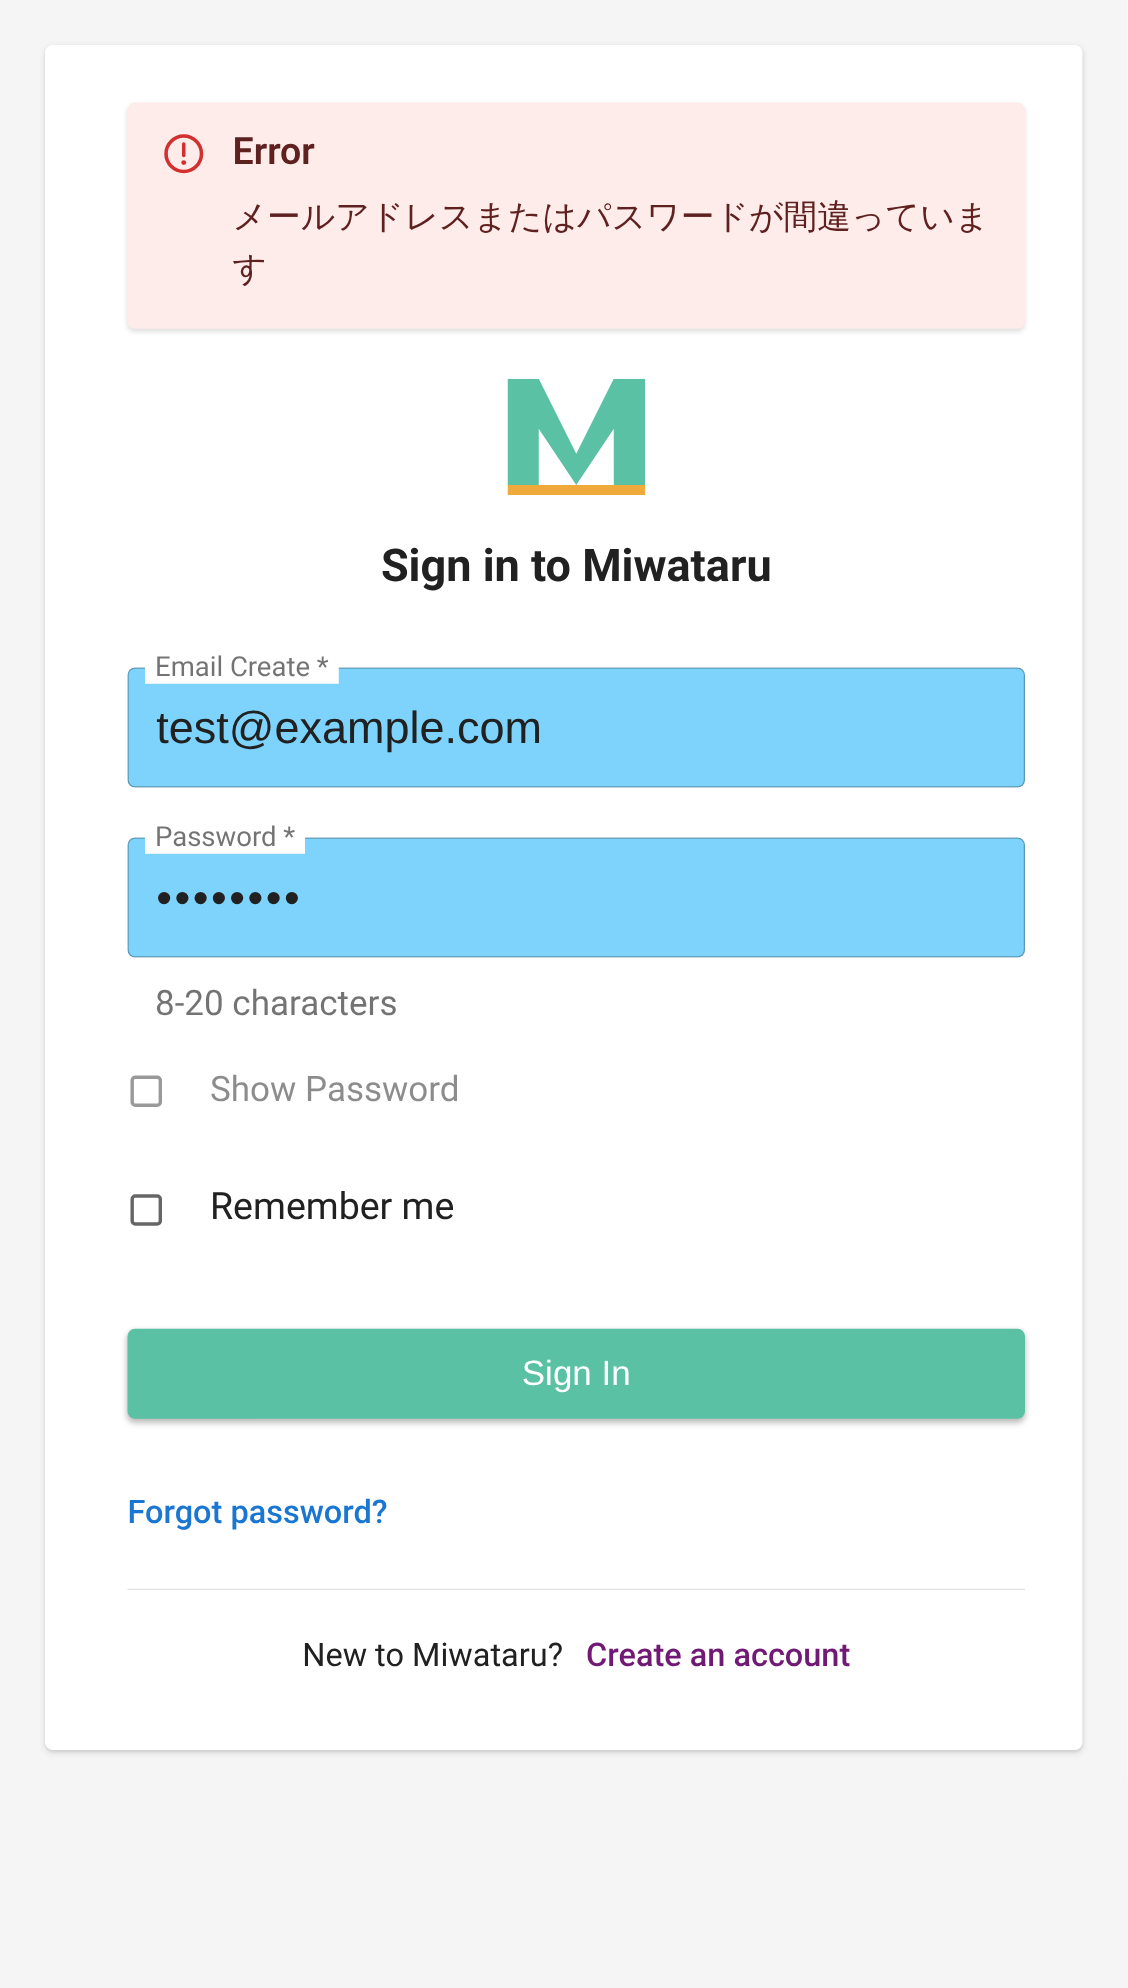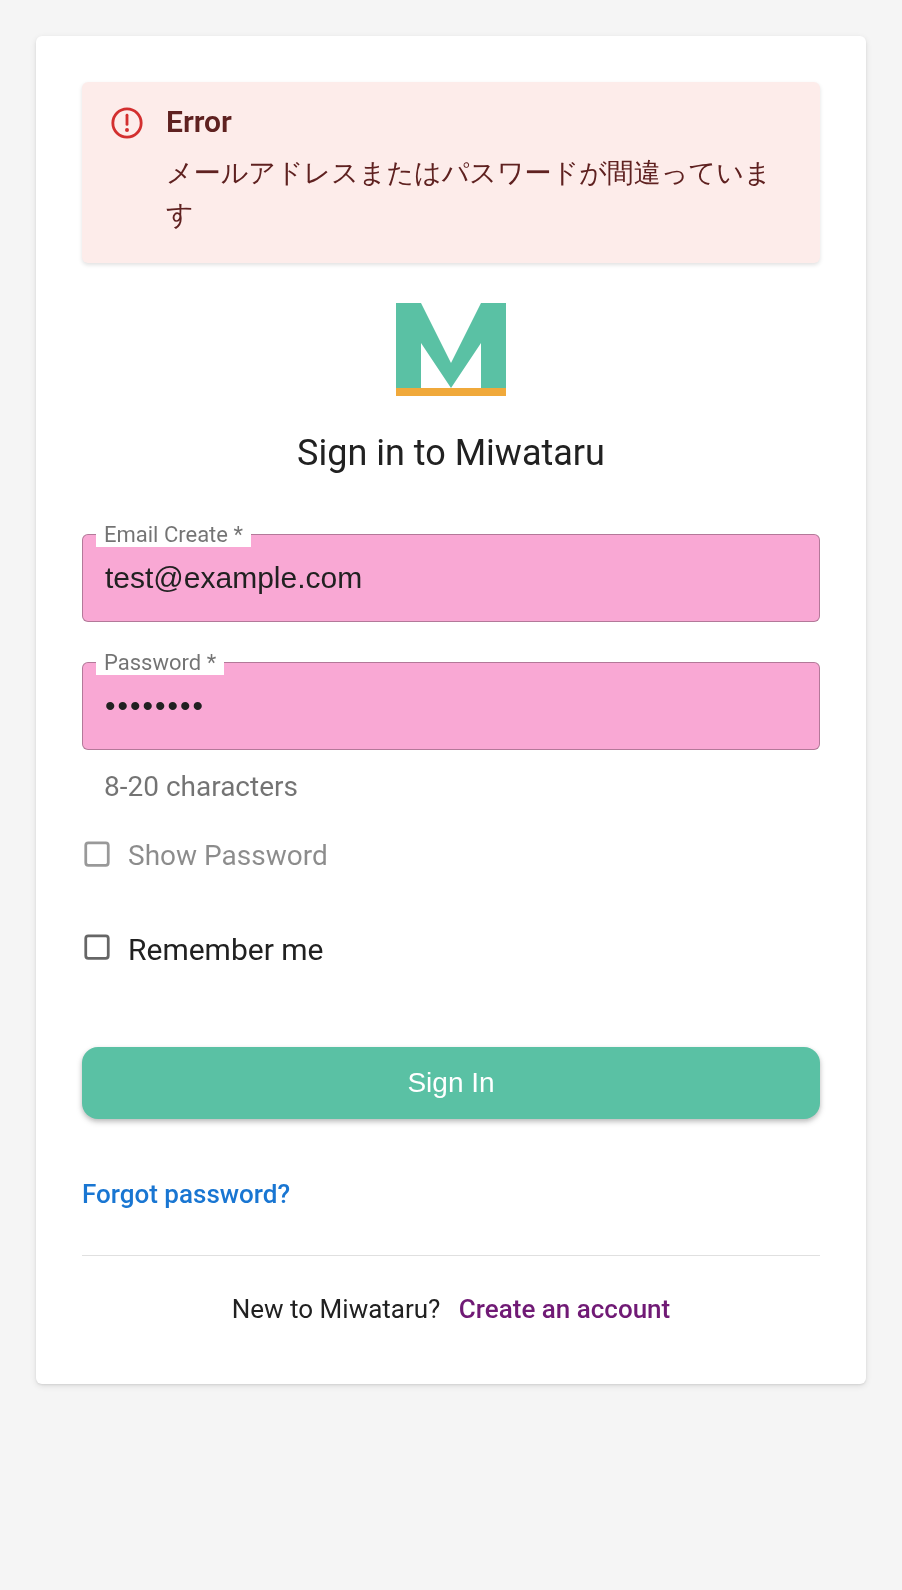--- a/index.html
+++ b/index.html
@@ -11,21 +11,21 @@
     width: 902px;
     height: 1590px;
   }
   .page-wrap {
     padding: 36px;
   }
   .card {
     background: #fff;
     border-radius: 6px;
     box-shadow: 0 2px 6px rgba(0,0,0,0.10), 0 1px 2px rgba(0,0,0,0.08);
-    padding: 46px 46px 60px 46px;
+    padding: 46px 46px 60px 66px;
   }
 
   
   .alert {
     background: #fdecea;
     border-radius: 6px;
     box-shadow: 0 2px 4px rgba(0,0,0,0.12);
     padding: 22px 28px 26px 28px;
     display: flex;
     align-items: flex-start;
@@ -61,21 +61,21 @@
     display: inline-block;
     width: 110px;
     height: 95px;
     position: relative;
   }
   .logo svg { width: 100%; height: 100%; display:block; }
 
   .heading {
     text-align: center;
     font-size: 36px;
-    font-weight: 400;
+    font-weight: 700;
     color: #212121;
     margin: 0 0 60px 0;
   }
 
   
   .field {
     position: relative;
     margin-bottom: 40px;
   }
   .field .label {
@@ -85,38 +85,38 @@
     background: #fff;
     padding: 0 8px;
     font-size: 22px;
     color: rgba(0,0,0,0.55);
     z-index: 2;
   }
   .field .control {
     width: 100%;
     border: 1px solid rgba(0,0,0,0.28);
     border-radius: 6px;
-    font-size: 30px;
+    font-size: 36px;
     color: #212121;
     padding: 26px 22px;
     outline: none;
-    background: #f9a8d4;
+    background: #7dd3fc;
   }
   .field.pw { margin-bottom: 10px; }
   .helper {
     font-size: 28px;
     color: rgba(0,0,0,0.55);
     margin: 20px 0 0 22px;
   }
 
   
   .check-row {
     display: flex;
-    align-items: flex-start;
-    gap: 16px;
+    align-items: flex-end;
+    gap: 36px;
     margin-top: 36px;
   }
   .check-row.remember { margin-top: 60px; }
   .check-row .box {
     width: 30px;
     height: 30px;
     flex: 0 0 auto;
     display: inline-block;
   }
   .check-row .box svg { width:100%; height:100%; display:block; }
@@ -125,21 +125,21 @@
   .check-row.remember .box svg { stroke: rgba(0,0,0,0.6); }
   .check-row.remember .cblabel { color: #212121; font-size: 30px; }
 
   
   .submit {
     width: 100%;
     margin-top: 80px;
     background: #5ac1a4;
     color: #fff;
     border: none;
-    border-radius: 16px;
+    border-radius: 6px;
     font-size: 28px;
     font-weight: 500;
     padding: 20px 0;
     cursor: pointer;
     box-shadow: 0 3px 6px rgba(0,0,0,0.18), 0 2px 4px rgba(0,0,0,0.12);
   }
 
   .forgot {
     display: inline-block;
     margin-top: 60px;

